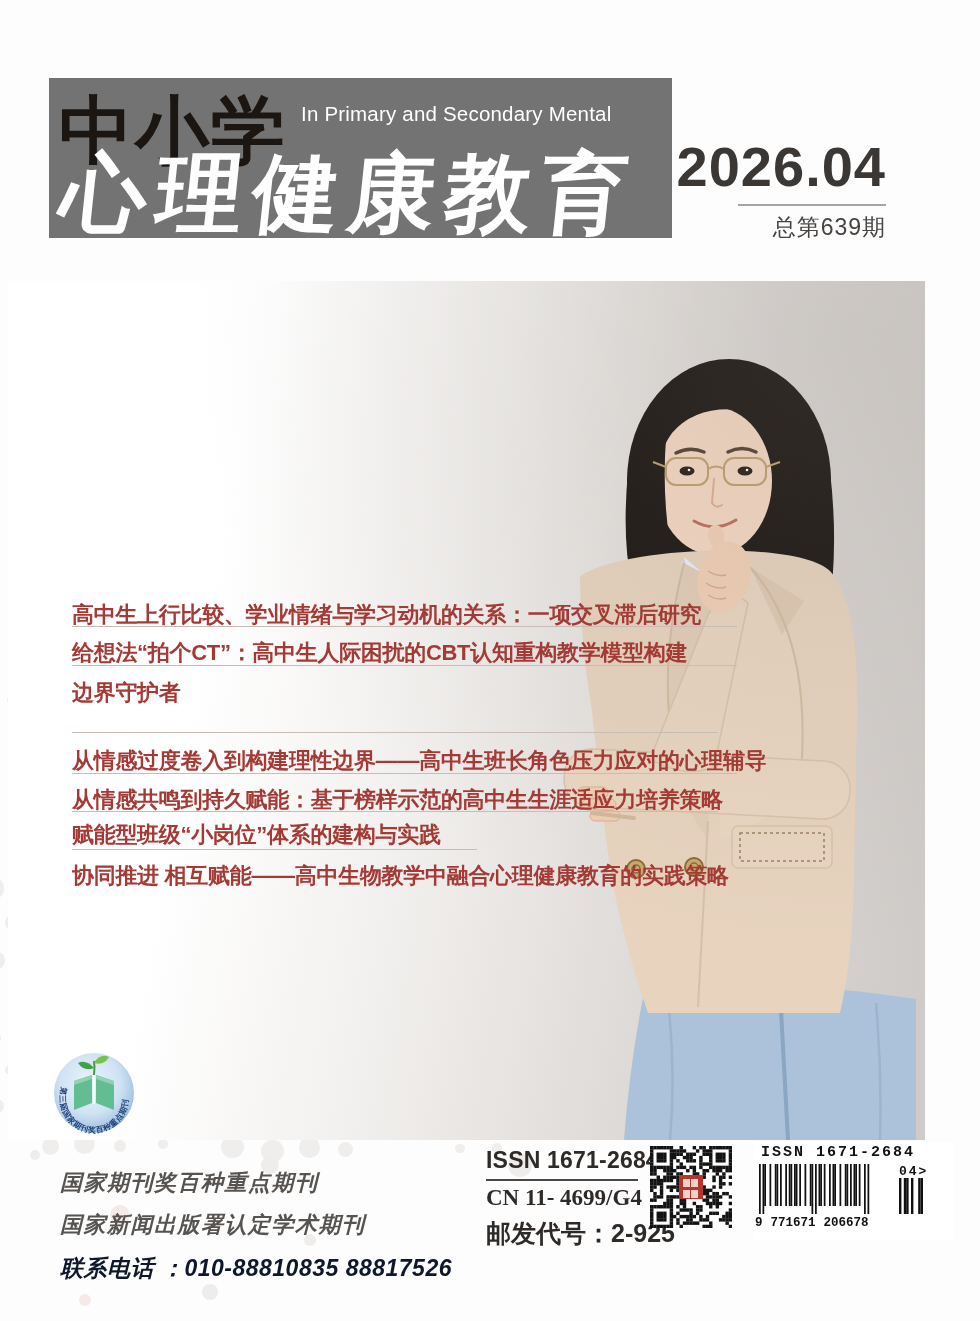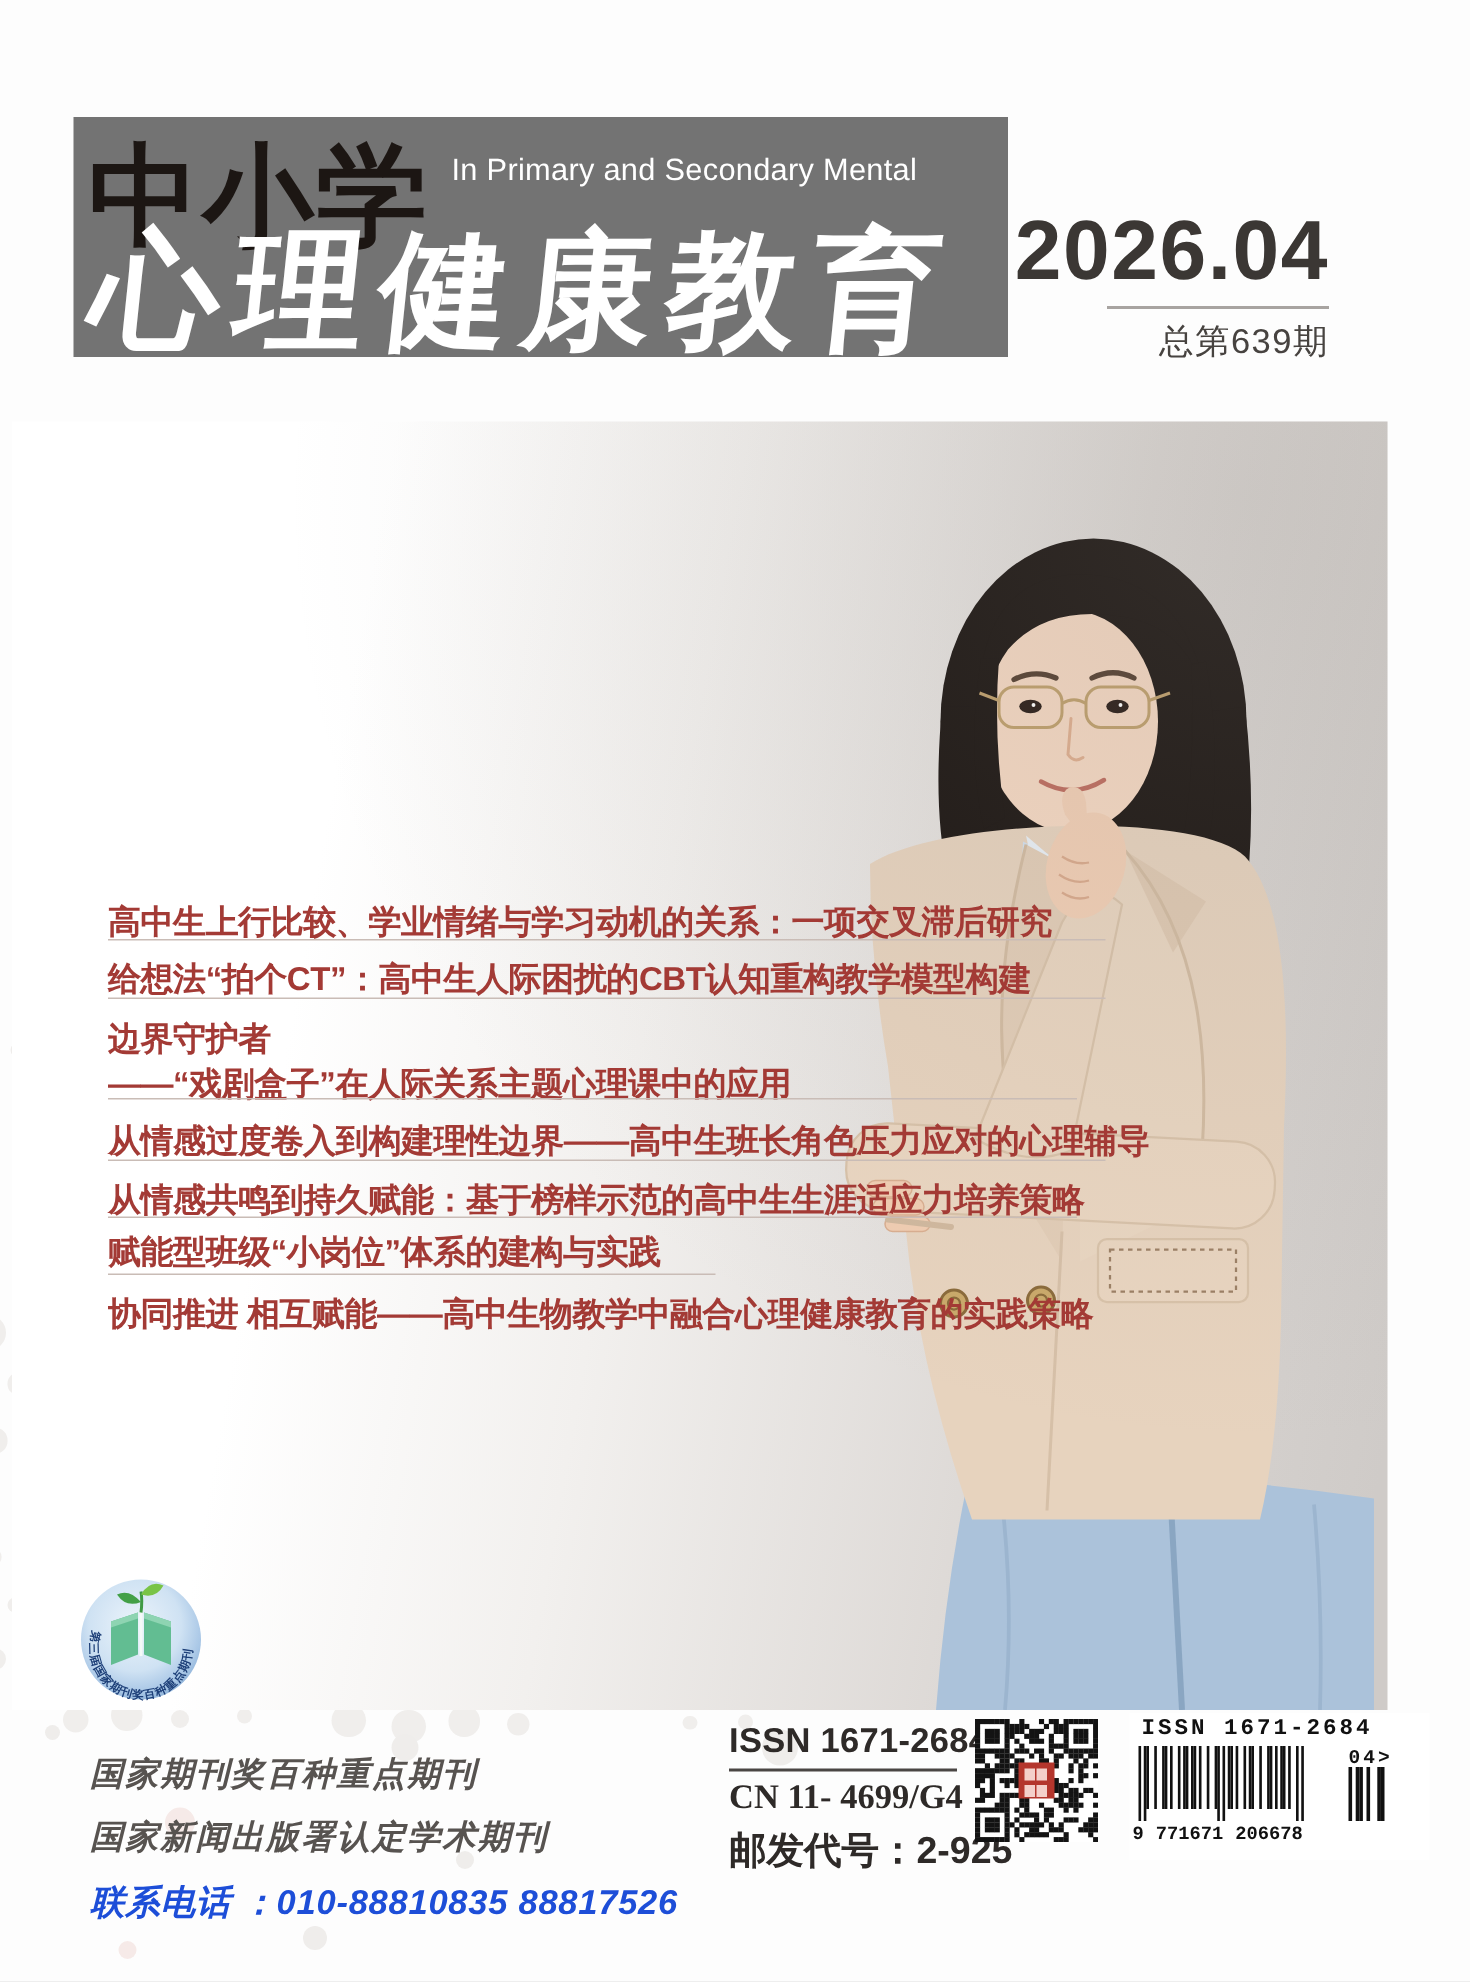--- a/index.html
+++ b/index.html
@@ -34,21 +34,21 @@
   .articles{position:absolute;left:72px;top:590px;width:690px;height:320px;z-index:6;}
   .art{position:absolute;left:0;font-size:22px;font-weight:600;color:#a33a35;
        letter-spacing:-.3px;white-space:nowrap;}
   .sep{position:absolute;left:0;height:1px;background:#c9bcb6;}
 
   
   .award-logo{position:absolute;left:52px;top:1051px;z-index:6;}
   .footer-left{position:absolute;left:60px;top:1168px;z-index:6;color:#575350;font-style:italic;}
   .footer-left .l1,.footer-left .l2{font-size:22px;font-weight:600;letter-spacing:1.5px;}
   .footer-left .l2{margin-top:12px;}
-  .footer-left .l3{margin-top:13px;font-size:23px;font-weight:600;color:#1d4ed8;letter-spacing:.5px;}
+  .footer-left .l3{margin-top:13px;font-size:23px;font-weight:600;color:#0f172a;letter-spacing:.5px;}
 
   .issn-block{position:absolute;left:486px;top:1147px;z-index:6;color:#2e2a28;}
   .issn-block .i1{font-size:23px;font-weight:600;letter-spacing:.2px;}
   .issn-block .rule{width:152px;height:2px;background:#4a4644;margin-top:5px;}
   .issn-block .i2{font-size:23px;font-weight:600;margin-top:4px;font-family:Liberation Serif, serif;}
   .issn-block .i3{font-size:25px;font-weight:600;margin-top:6px;}
 
   .qr{position:absolute;left:650px;top:1146px;width:82px;height:82px;z-index:6;background:#fff;}
 
   .barcode{position:absolute;left:753px;top:1142px;width:200px;height:98px;background:#fff;z-index:6;}
@@ -263,21 +263,20 @@
       </g>
     </svg>
   </div>
 
   <div class="articles">
     <div class="art" style="top:10px">高中生上行比较、学业情绪与学习动机的关系：一项交叉滞后研究</div>
     <div class="sep" style="top:36px;width:665px"></div>
     <div class="art" style="top:48px">给想法“拍个CT”：高中生人际困扰的CBT认知重构教学模型构建</div>
     <div class="sep" style="top:75px;width:665px"></div>
     <div class="art" style="top:88px">边界守护者</div>
-    <div class="art" style="top:118px">——“戏剧盒子”在人际关系主题心理课中的应用</div>
     <div class="sep" style="top:142px;width:646px"></div>
     <div class="art" style="top:156px">从情感过度卷入到构建理性边界——高中生班长角色压力应对的心理辅导</div>
     <div class="sep" style="top:183px;width:665px"></div>
     <div class="art" style="top:195px">从情感共鸣到持久赋能：基于榜样示范的高中生生涯适应力培养策略</div>
     <div class="sep" style="top:221px;width:646px"></div>
     <div class="art" style="top:230px">赋能型班级“小岗位”体系的建构与实践</div>
     <div class="sep" style="top:259px;width:405px"></div>
     <div class="art" style="top:271px">协同推进 相互赋能——高中生物教学中融合心理健康教育的实践策略</div>
   </div>
 

